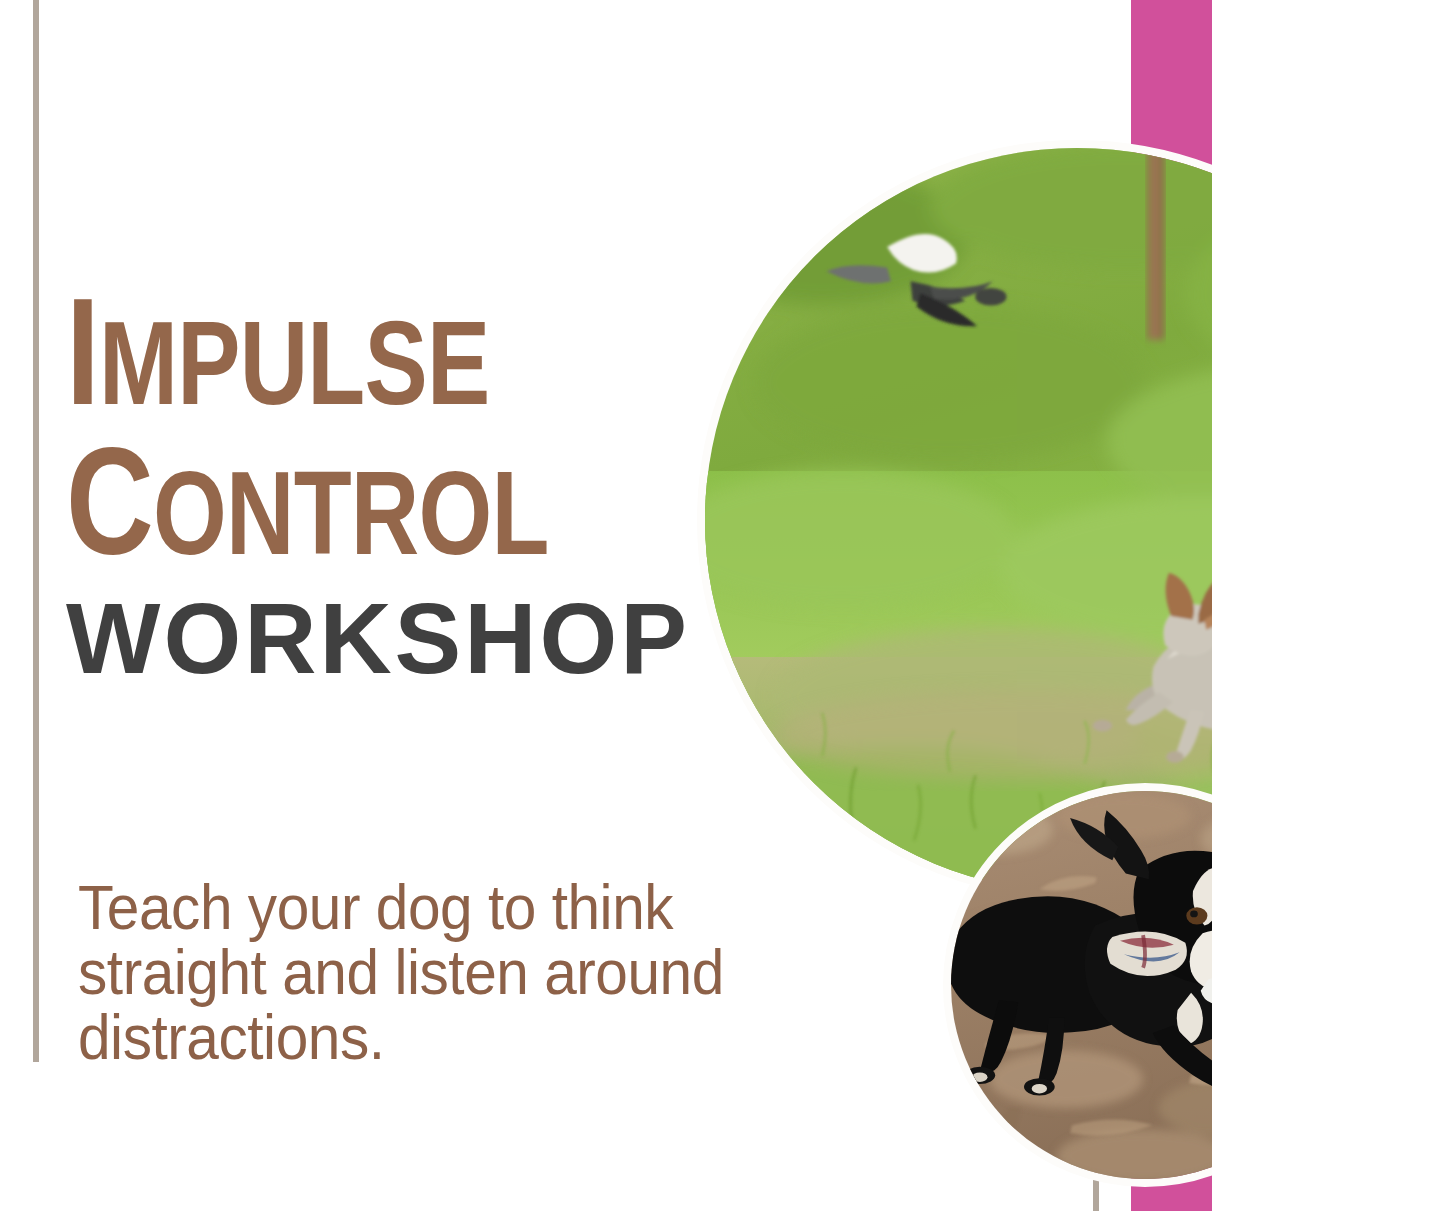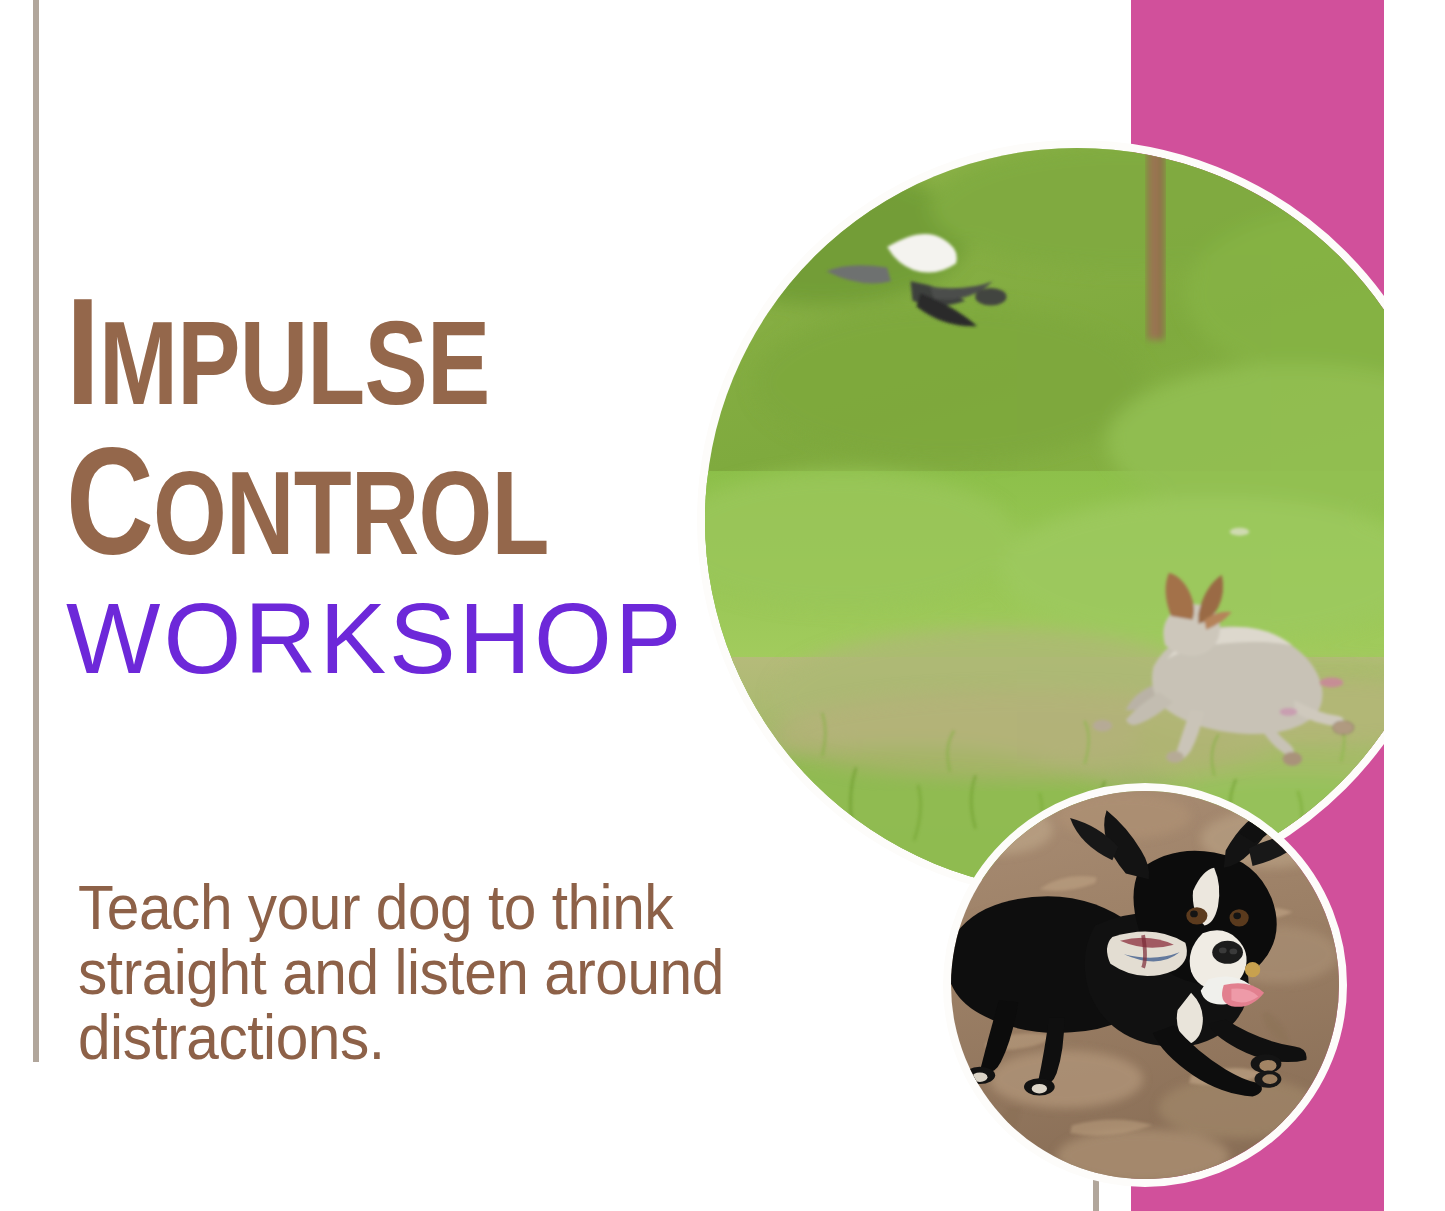--- a/index.html
+++ b/index.html
@@ -2,21 +2,21 @@
 <html><head>
 <meta charset="utf-8">
 <style>
   html, body {
     margin: 0;
     padding: 0;
     background: #ffffff;
   }
   #poster {
     position: relative;
-    width: 1384px;
+    width: 1212px;
     height: 1211px;
     background: #ffffff;
     overflow: hidden;
     font-family: "Liberation Sans", sans-serif;
   }
 
   
   .pink-panel {
     position: absolute;
     top: 0;
@@ -96,23 +96,23 @@
     font-size: 152px;
     transform: scaleX(0.80);
     transform-origin: left center;
     margin-top: 10px;
   }
   .cap-small {
     font-size: 0.78em;
   }
   .title-line-3 {
     display: block;
-    color: #6d28d9;
+    color: #404040;
     font-family: "Liberation Sans", sans-serif;
-    font-weight: normal;
+    font-weight: bold;
     font-size: 100px;
     letter-spacing: 3px;
     line-height: 1;
     margin-top: 16px;
     white-space: nowrap;
   }
 
   
   .subtitle {
     position: absolute;

